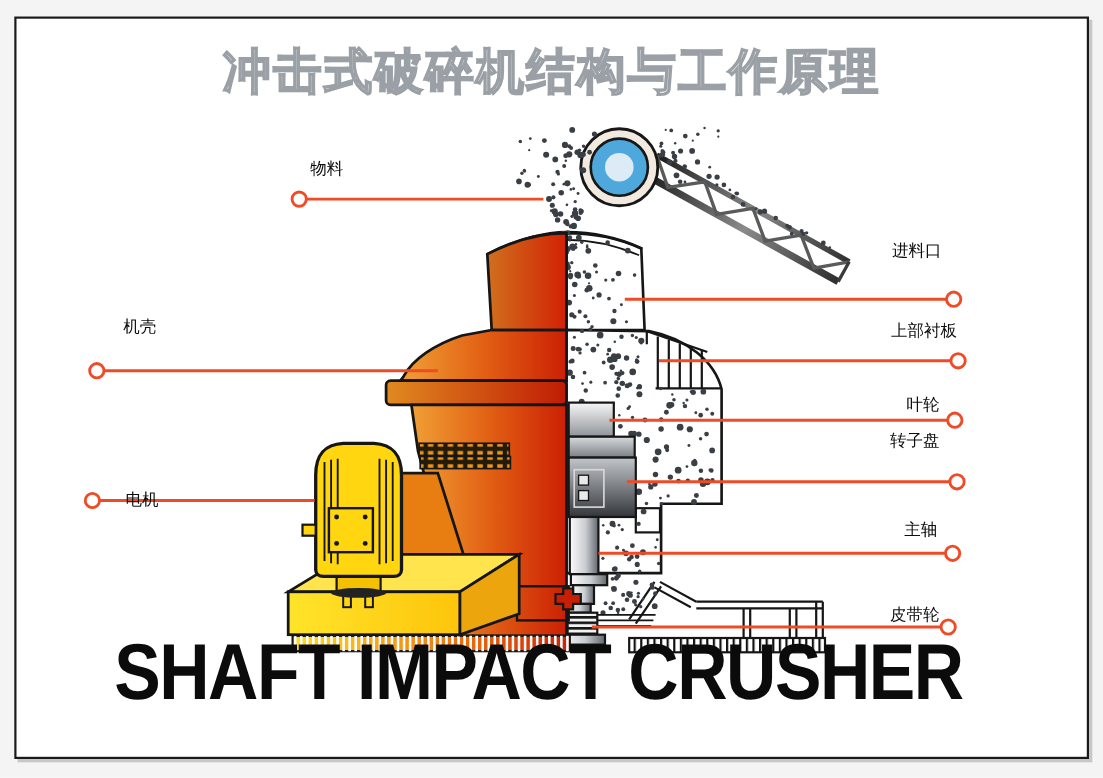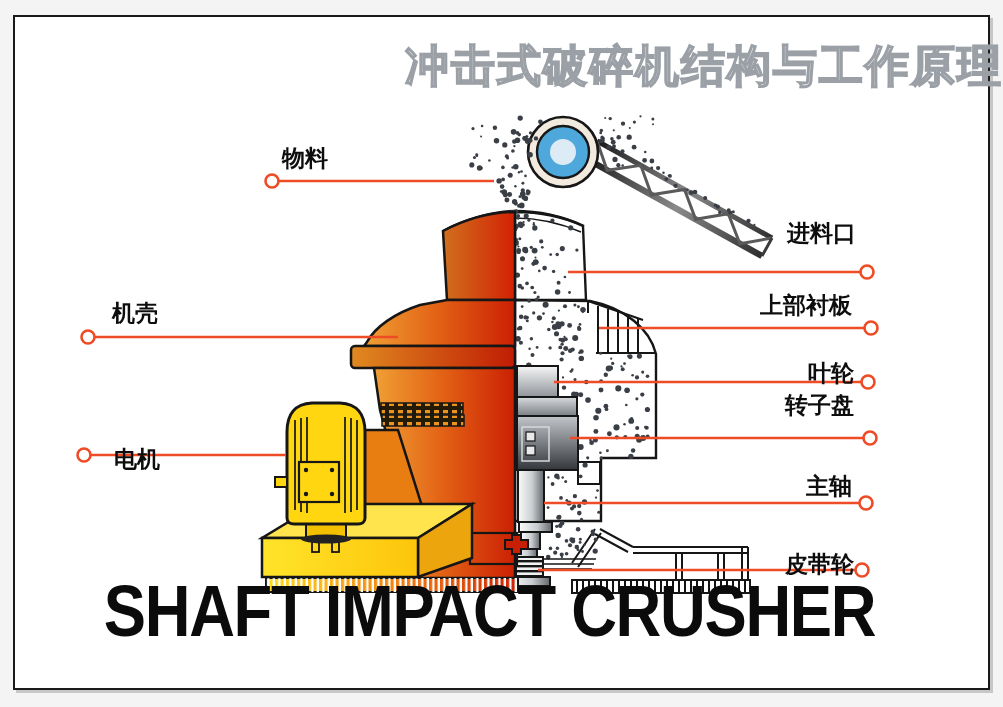--- a/index.html
+++ b/index.html
@@ -7,35 +7,35 @@
     width:1003px;height:707px;position:relative;overflow:hidden;
     background:#f4f4f5;
     font-family:"Liberation Sans","DejaVu Sans",sans-serif;
   }
   .frame{
     position:absolute;left:13px;top:15px;width:973px;height:671px;
     background:#ffffff;border:2px solid #1a1a1a;
     box-shadow:3px 3px 0 #c7c7c9;
   }
   .title-cn{
-    position:absolute;left:0;top:40px;width:1003px;text-align:right;
+    position:absolute;left:0;top:40px;width:1003px;text-align:center;
     font-size:44px;font-weight:bold;letter-spacing:2px;line-height:1.2;
     color:#ffffff;-webkit-text-stroke:1.6px #9aa0a6;text-shadow:0 0 1px #9aa0a6;
     z-index:3;
   }
   .title-en{
     position:absolute;left:0;top:575px;width:1003px;text-align:center;
     font-size:72px;font-weight:bold;line-height:1;color:#0b0b0b;
     letter-spacing:-1.5px;
     transform:translateX(-12px) scaleX(0.88);transform-origin:50% 50%;
     z-index:3;white-space:nowrap;
   }
   svg.diagram{position:absolute;left:0;top:0;z-index:2;}
   .callout{
-    position:absolute;z-index:4;font-size:23px;font-weight:bold;color:#0d0d0d;
+    position:absolute;z-index:4;font-size:15px;font-weight:normal;color:#0d0d0d;
     line-height:1.1;white-space:nowrap;
   }
 </style>
 </head>
 <body>
 
 <div class="frame"></div>
 
 <div class="title-cn">冲击式破碎机结构与工作原理</div>
 
@@ -590,22 +590,22 @@
       <circle cx="871" cy="328" r="6.5"></circle>
       <circle cx="868" cy="382" r="6.5"></circle>
       <circle cx="870" cy="438" r="6.5"></circle>
       <circle cx="866" cy="503" r="6.5"></circle>
       <circle cx="862" cy="570" r="6.5"></circle>
     </g>
   </g>
 </svg>
 
 <div class="callout" style="left:282px;top:146px">物料</div>
-<div class="callout" style="left:112px;top:301px">机壳</div>
+<div class="callout" style="left:112px;top:290px">机壳</div>
 <div class="callout" style="left:114px;top:447px">电机</div>
 <div class="callout" style="right:147px;top:221px">进料口</div>
-<div class="callout" style="right:151px;top:293px">上部衬板</div>
+<div class="callout" style="right:133px;top:293px">上部衬板</div>
 <div class="callout" style="right:149px;top:361px">叶轮</div>
 <div class="callout" style="right:149px;top:393px">转子盘</div>
 <div class="callout" style="right:151px;top:474px">主轴</div>
 <div class="callout" style="right:149px;top:552px">皮带轮</div>
 
 <div class="title-en">SHAFT IMPACT CRUSHER</div>
 
 </body></html>

